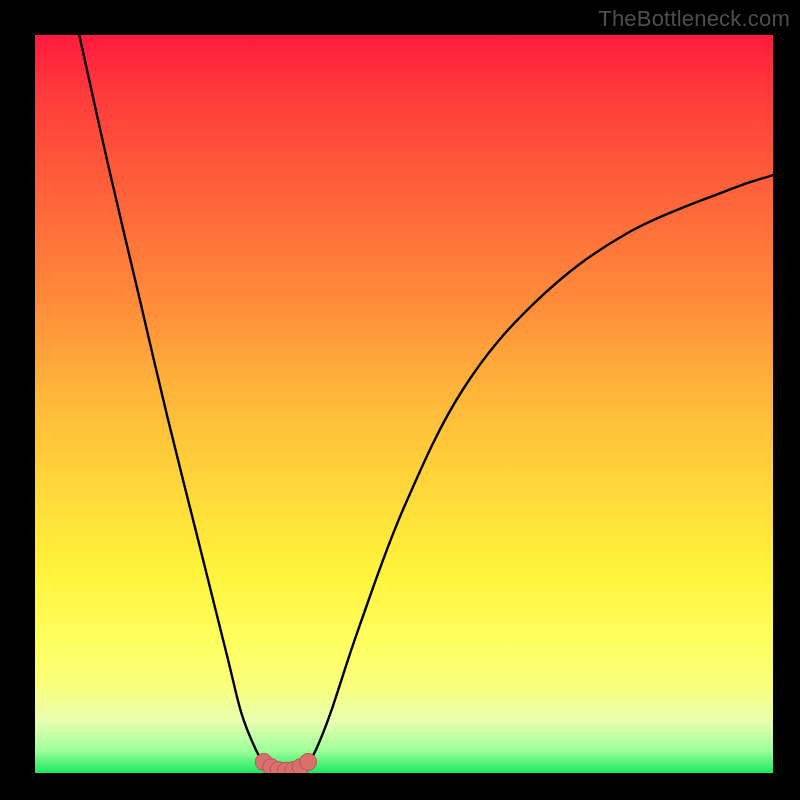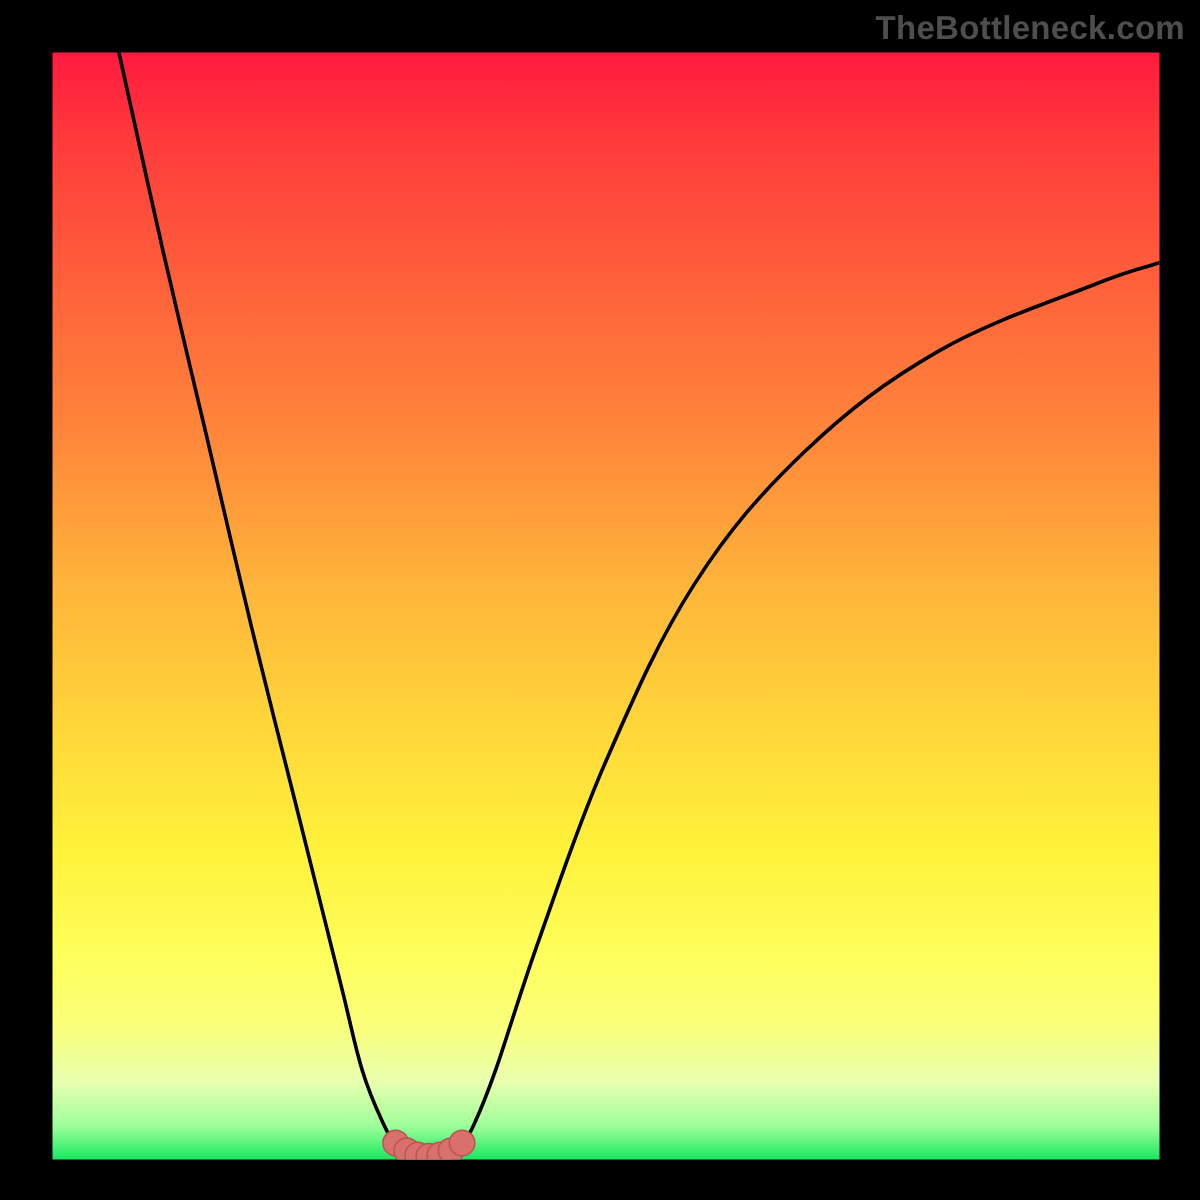--- a/index.html
+++ b/index.html
@@ -40,21 +40,21 @@
       #18e85e 100%
     );
   }
   .watermark {
     position: absolute;
     top: 6px;
     right: 10px;
     color: #4e4e4e;
     font-size: 22px;
     letter-spacing: 0.2px;
-    font-weight: 700;
+    font-weight: 400;
     user-select: none;
   }
   svg.curve {
     position: absolute;
     left: 0;
     top: 0;
     width: 738px;
     height: 738px;
     pointer-events: none;
   }

